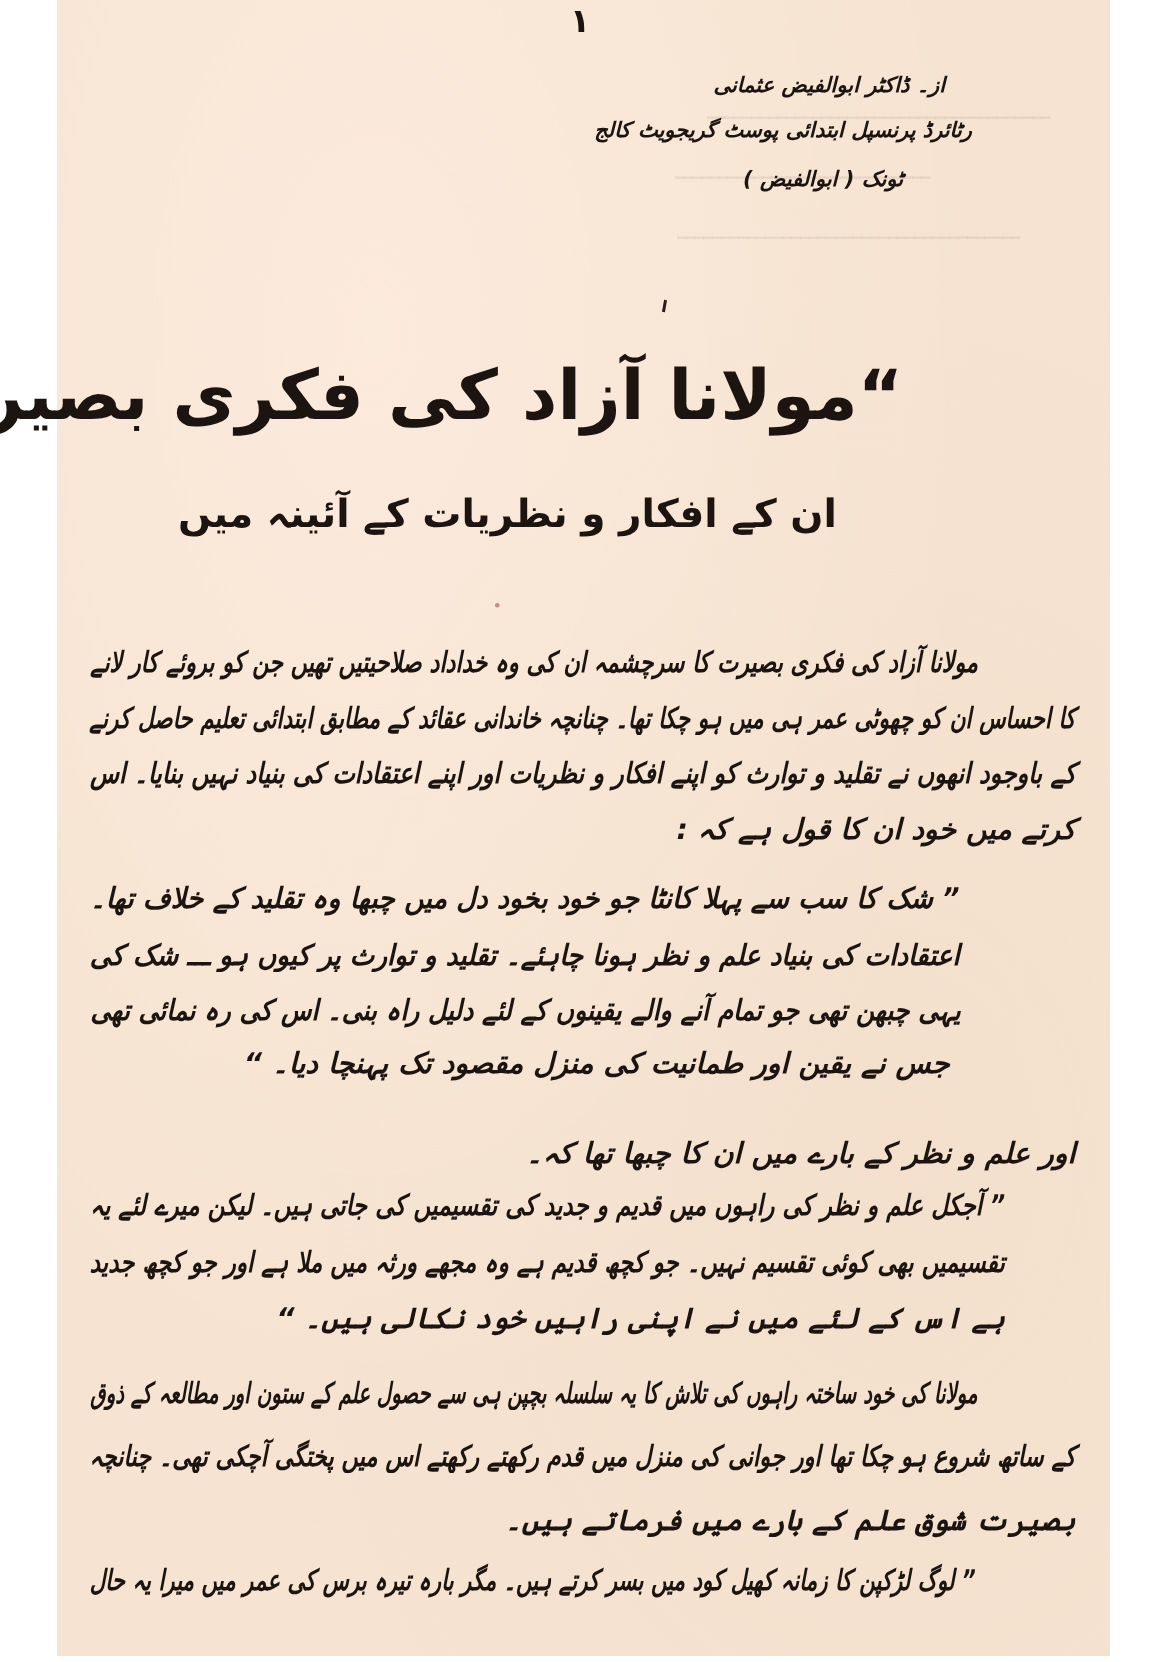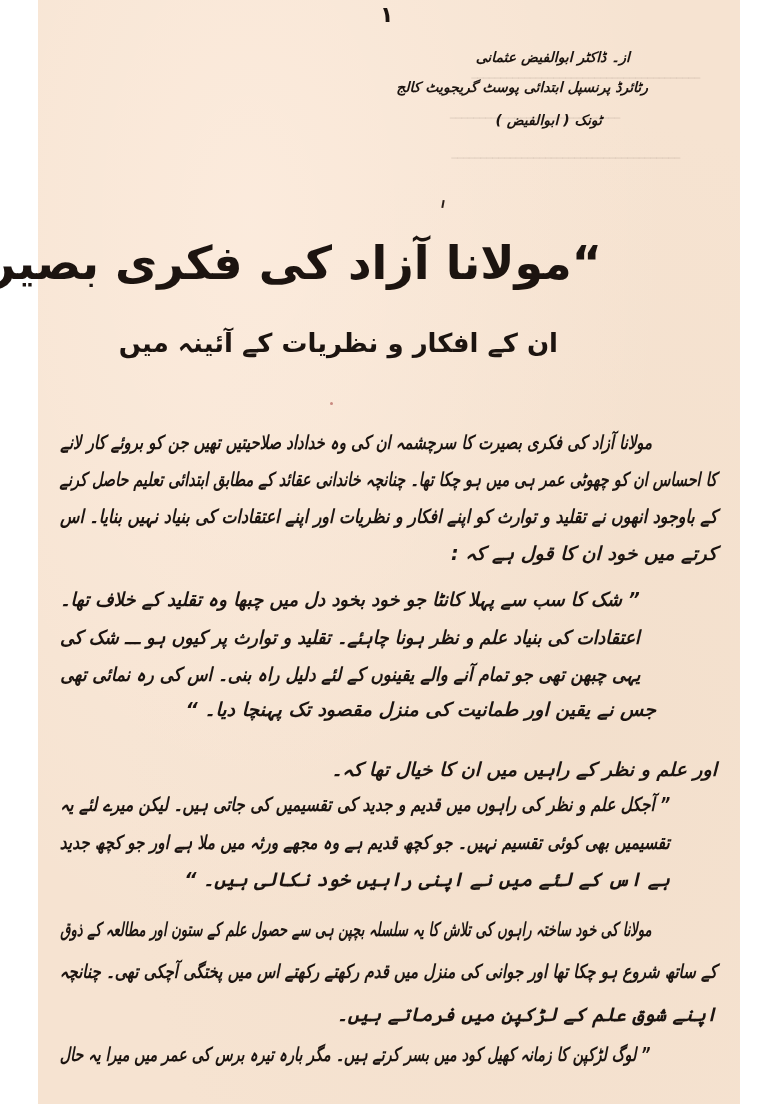--- a/index.html
+++ b/index.html
@@ -59,32 +59,32 @@
   <div class="line body" style="right: 128px; top: 433px; width: 596px; text-align: justify; transform-origin: right center; transform: scaleX(0.782);">مولانا آزاد کی فکری بصیرت کا سرچشمہ ان کی وہ خداداد صلاحیتیں تھیں جن کو بروئے کار لانے</div>
   <div class="line body" style="right: 63px; top: 470px; transform-origin: right center; transform: scaleX(0.76);">کا احساس ان کو چھوٹی عمر ہی میں ہو چکا تھا۔ چنانچہ خاندانی عقائد کے مطابق ابتدائی تعلیم حاصل کرنے</div>
   <div class="line body" style="right: 63px; top: 507px; transform-origin: right center; transform: scaleX(0.837);">کے باوجود انھوں نے تقلید و توارث کو اپنے افکار و نظریات اور اپنے اعتقادات کی بنیاد نہیں بنایا۔ اس</div>
   <div class="line body" style="right:63px; top:544px;">کرتے میں خود ان کا قول ہے کہ :</div>
 </div>
 
 <div>
   <div class="line body" style="right: 140px; top: 590px; transform-origin: right center; transform: scaleX(0.94);">” شک کا سب سے پہلا کانٹا جو خود بخود دل میں چبھا وہ تقلید کے خلاف تھا۔</div>
   <div class="line body" style="right: 140px; top: 628px; transform-origin: right center; transform: scaleX(0.915);">اعتقادات کی بنیاد علم و نظر ہونا چاہئے۔ تقلید و توارث پر کیوں ہو ـــ شک کی</div>
   <div class="line body" style="right: 140px; top: 665px; transform-origin: right center; transform: scaleX(0.877);">یہی چبھن تھی جو تمام آنے والے یقینوں کے لئے دلیل راہ بنی۔ اس کی رہ نمائی تھی</div>
-  <div class="line body" style="right:124px; top:700px;text-align:right;">جس نے یقین اور طمانیت کی منزل مقصود تک پہنچا دیا۔ “</div>
+  <div class="line body" style="right:147px; top:700px;text-align:right;">جس نے یقین اور طمانیت کی منزل مقصود تک پہنچا دیا۔ “</div>
 </div>
 
-<div class="line body" style="right:63px; top:760px;">اور علم و نظر کے راہیں میں ان کا خیال تھا کہ۔</div>
+<div class="line body" style="right:63px; top:760px;">اور علم و نظر کے بارے میں ان کا چبھا تھا کہ۔</div>
 
 <div>
   <div class="line body" style="right: 110px; top: 795px; transform-origin: right center; transform: scaleX(0.812);">” آجکل علم و نظر کی راہوں میں قدیم و جدید کی تقسیمیں کی جاتی ہیں۔ لیکن میرے لئے یہ</div>
   <div class="line body" style="right: 110px; top: 833px; transform-origin: right center; transform: scaleX(0.806);">تقسیمیں بھی کوئی تقسیم نہیں۔ جو کچھ قدیم ہے وہ مجھے ورثہ میں ملا ہے اور جو کچھ جدید</div>
   <div class="line body" style="right:110px; top:870px;margin-left:42px;">ہے اس کے لئے میں نے اپنی راہیں خود نکالی ہیں۔ “</div>
 </div>
 
 <div>
   <div class="line body" style="right: 128px; top: 920px; transform-origin: right center; transform: scaleX(0.692);">مولانا کی خود ساختہ راہوں کی تلاش کا یہ سلسلہ بچپن ہی سے حصول علم کے ستون اور مطالعہ کے ذوق</div>
   <div class="line body" style="right: 63px; top: 962px; transform-origin: right center; transform: scaleX(0.791);">کے ساتھ شروع ہو چکا تھا اور جوانی کی منزل میں قدم رکھتے رکھتے اس میں پختگی آچکی تھی۔ چنانچہ</div>
-  <div class="line body" style="right:63px; top:1005px;">اپنے شوق علم کے لڑکپن میں فرماتے ہیں۔</div>
+  <div class="line body" style="right:63px; top:1005px;">بصیرت شوق علم کے بارے میں فرماتے ہیں۔</div>
 </div>
 
 <div>
   <div class="line body" style="right: 130px; top: 1045px; transform-origin: right center; transform: scaleX(0.75);">” لوگ لڑکپن کا زمانہ کھیل کود میں بسر کرتے ہیں۔ مگر بارہ تیرہ برس کی عمر میں میرا یہ حال</div>
 </div>
 
 </body></html>

